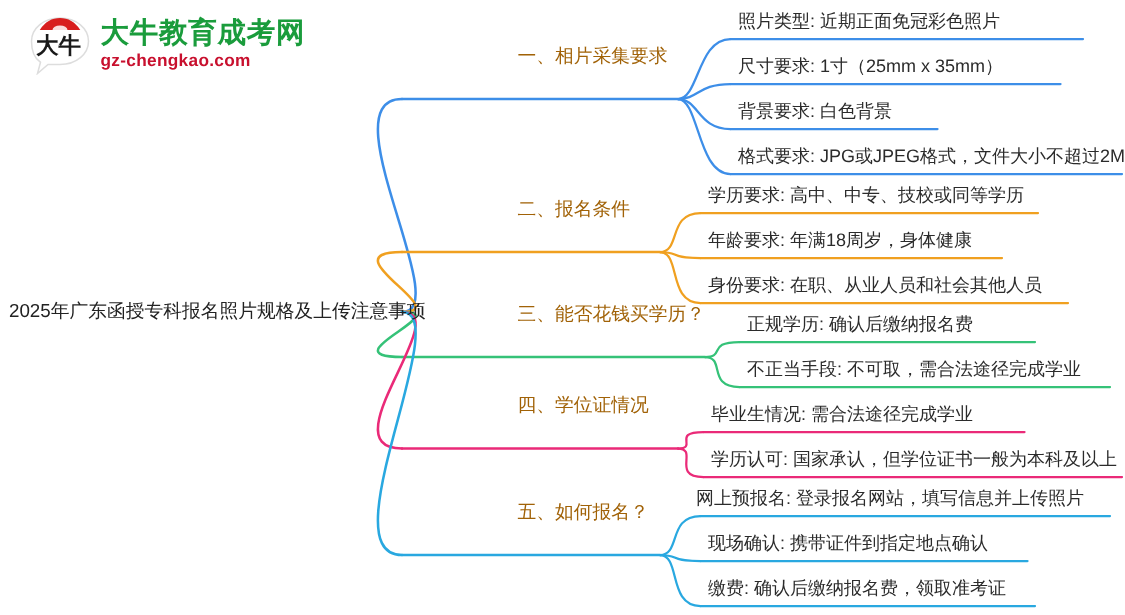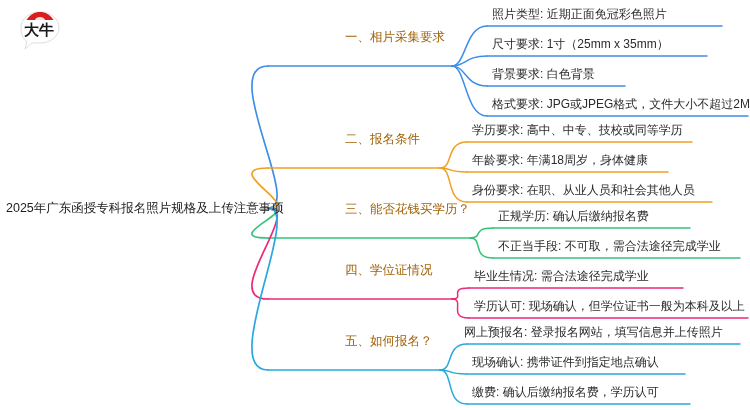--- a/index.html
+++ b/index.html
@@ -92,20 +92,24 @@
 
 <div id="logo">
   <div id="logo-mark">
     <svg viewBox="0 0 44 40" width="44" height="40" aria-hidden="true">
       <path d="M22 2 C33 2 41 9 41 17.5 C41 26 33 33 22 33 L14 33 L7 39 L9 31.5 C4.5 28.6 3 23.4 3 17.5 C3 9 11 2 22 2 Z" fill="#ffffff" stroke="#dddddd" stroke-width="1"></path>
       <path d="M8.5 10 C12 4.5 16.5 2 22 2 C27.5 2 32 4.5 35.5 10 Z" fill="#d81e1e"></path>
       <ellipse cx="22" cy="10" rx="5" ry="3" fill="#ffffff" opacity="0.85"></ellipse>
       <text x="21" y="25" font-size="15" font-weight="bold" fill="#1a1a1a" text-anchor="middle" font-family="DejaVu Sans, sans-serif">大牛</text>
     </svg>
   </div>
+  <div id="logo-text">
+    <span id="logo-title">大牛教育成考网</span>
+    <span id="logo-sub">gz-chengkao.com</span>
+  </div>
 </div>
 
 <div id="map">
   <svg id="map-svg">
       <path d="M 268 208 C 304 208, 218 66, 268 66" stroke="#3d8ee8" stroke-width="1.7" fill="none" stroke-linecap="round"></path>
       <path d="M 268 66 L 452 66" stroke="#3d8ee8" stroke-width="1.7" fill="none" stroke-linecap="round"></path>
       <path d="M 452 66 C 466 66, 465 26, 487 26" stroke="#3d8ee8" stroke-width="1.5" fill="none" stroke-linecap="round"></path>
       <path d="M 487 26 L 722 26" stroke="#3d8ee8" stroke-width="1.5" fill="none" stroke-linecap="round"></path>
       <path d="M 452 66 C 466 66, 465 56, 487 56" stroke="#3d8ee8" stroke-width="1.5" fill="none" stroke-linecap="round"></path>
       <path d="M 487 56 L 707 56" stroke="#3d8ee8" stroke-width="1.5" fill="none" stroke-linecap="round"></path>
@@ -151,19 +155,19 @@
       <div class="node l2-node" style="left: 492px; top: 116px;">格式要求: JPG或JPEG格式，文件大小不超过2MB</div>
       <div class="node l1-node" style="left: 345px; top: 168px;">二、报名条件</div>
       <div class="node l2-node" style="left: 472px; top: 142px;">学历要求: 高中、中专、技校或同等学历</div>
       <div class="node l2-node" style="left: 472px; top: 172px;">年龄要求: 年满18周岁，身体健康</div>
       <div class="node l2-node" style="left: 472px; top: 202px;">身份要求: 在职、从业人员和社会其他人员</div>
       <div class="node l1-node" style="left: 345px; top: 238px; text-align: center;">三、能否花钱买学历？</div>
       <div class="node l2-node" style="left: 498px; top: 228px;">正规学历: 确认后缴纳报名费</div>
       <div class="node l2-node" style="left: 498px; top: 258px;">不正当手段: 不可取，需合法途径完成学业</div>
       <div class="node l1-node" style="left: 345px; top: 299px;">四、学位证情况</div>
       <div class="node l2-node" style="left: 474px; top: 288px;">毕业生情况: 需合法途径完成学业</div>
-      <div class="node l2-node" style="left: 474px; top: 318px;">学历认可: 现场确认，但学位证书一般为本科及以上</div>
+      <div class="node l2-node" style="left: 474px; top: 318px;">学历认可: 国家承认，但学位证书一般为本科及以上</div>
       <div class="node l1-node" style="left: 345px; top: 370px;">五、如何报名？</div>
       <div class="node l2-node" style="left: 464px; top: 344px;">网上预报名: 登录报名网站，填写信息并上传照片</div>
       <div class="node l2-node" style="left: 472px; top: 374px;">现场确认: 携带证件到指定地点确认</div>
-      <div class="node l2-node" style="left: 472px; top: 404px;">缴费: 确认后缴纳报名费，学历认可</div>
+      <div class="node l2-node" style="left: 472px; top: 404px;">缴费: 确认后缴纳报名费，领取准考证</div>
     </div>
 </div>
 
 </body></html>

